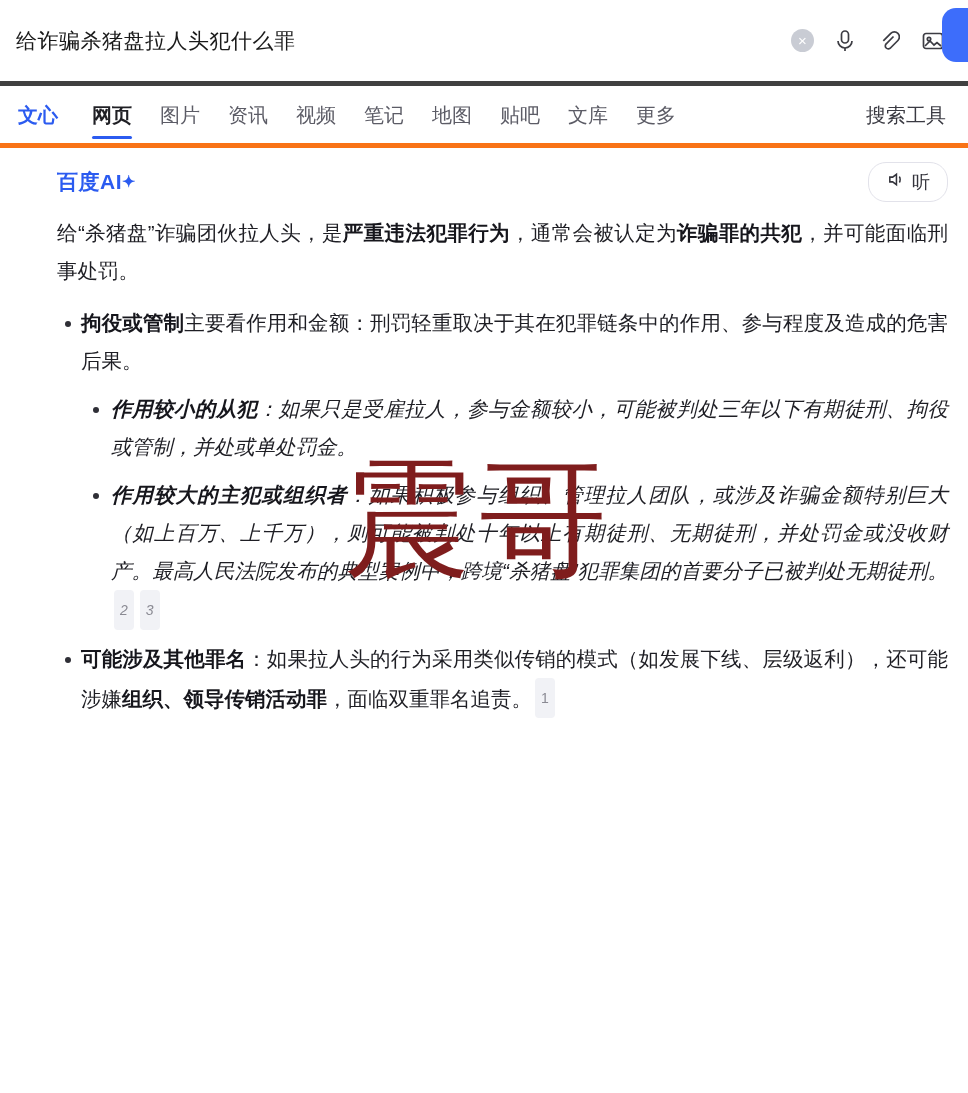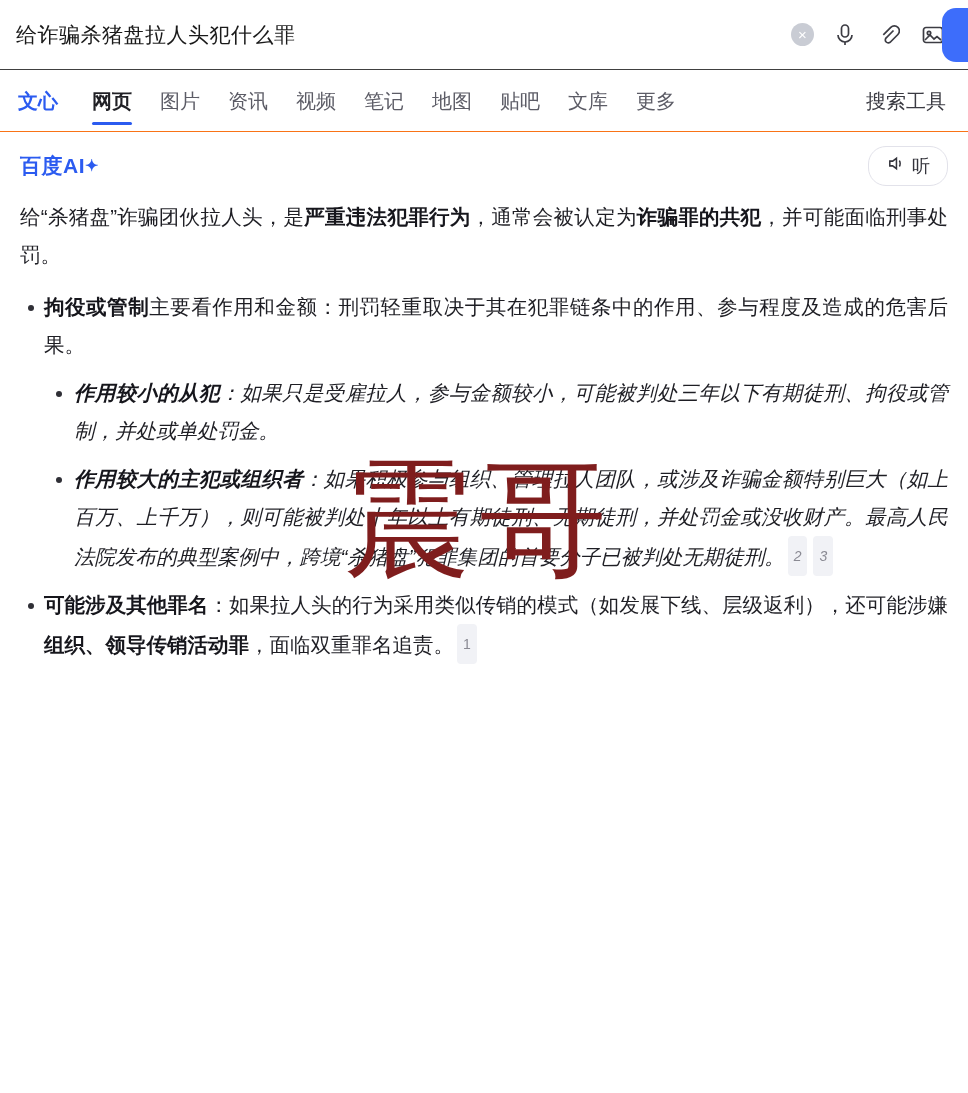--- a/index.html
+++ b/index.html
@@ -12,22 +12,22 @@
     height: 1093px;
     font-family: "Liberation Sans", sans-serif;
     color: #222;
     position: relative;
     overflow: hidden;
   }
 
   
   .searchbar {
     position: relative;
-    height: 70px;
-    border-bottom: 1px solid #404040;
+    height: 86px;
+    border-bottom: 5px solid #404040;
     display: flex;
     align-items: center;
     padding: 0 16px;
     box-sizing: border-box;
   }
   .search-query {
     flex: 1;
     font-size: 21px;
     color: #1a1a1a;
     letter-spacing: 0.5px;
@@ -71,21 +71,21 @@
     background: #3d6dfb;
     border-radius: 14px 0 0 14px;
   }
 
   
   .tabbar {
     display: flex;
     align-items: center;
     height: 62px;
     padding: 0 10px 0 8px;
-    border-bottom: 1px solid #f97316;
+    border-bottom: 5px solid #f97316;
     box-sizing: border-box;
     overflow: hidden;
   }
   .tab {
     font-size: 20px;
     color: #5c5c66;
     padding: 0 14px;
     white-space: nowrap;
     cursor: pointer;
     position: relative;
@@ -112,22 +112,23 @@
     border-radius: 2px;
   }
   .tab.tools {
     margin-left: auto;
     color: #3a3a42;
     padding-right: 12px;
   }
 
   
   .answer {
-    padding: 14px 20px 0 20px;
+    padding: 14px 20px 0 32px;
     box-sizing: border-box;
+    margin-left: 25px;
   }
   .answer-head {
     display: flex;
     align-items: center;
     justify-content: space-between;
     margin-bottom: 12px;
   }
   .ai-logo {
     font-size: 21px;
     font-weight: bold;

